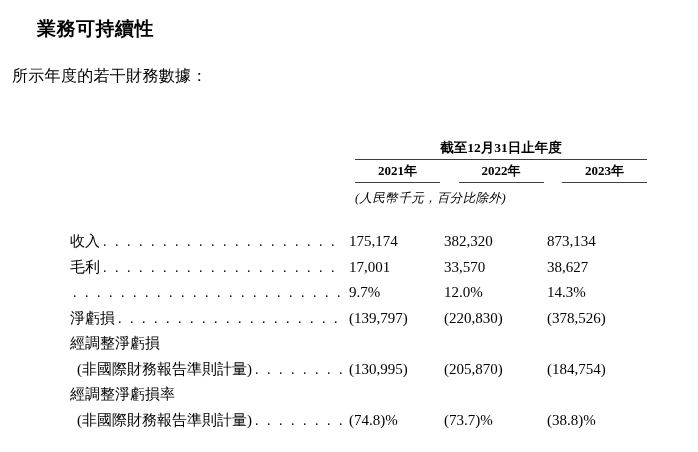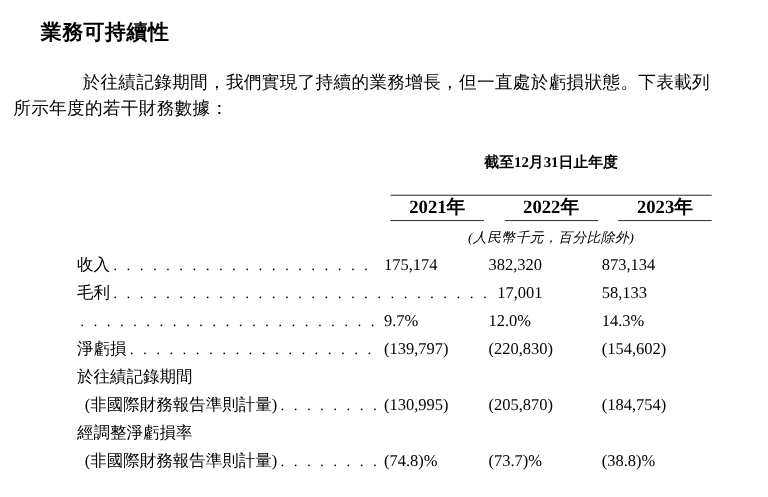--- a/index.html
+++ b/index.html
@@ -14,29 +14,29 @@
   }
   .para{
     position:absolute;left:12px;top:64px;width:648px;
     font-size:16px;line-height:24px;letter-spacing:0.3px;
   }
   .para .line1{text-indent:63px;}
   
   .thead{position:absolute;left:355px;top:139px;width:292px;}
   .period{
     text-align:center;font-weight:bold;font-size:13.5px;line-height:17px;
-    padding-bottom:21px;border-bottom:1px solid #3f3f3f;
+    padding-bottom:3px;border-bottom:1px solid #3f3f3f;
   }
   .years{display:flex;justify-content:space-between;margin-top:3px;}
   .year{
-    width:85px;text-align:center;font-weight:bold;font-size:17px;
+    width:85px;text-align:center;font-weight:bold;font-size:13px;
     line-height:16px;padding-bottom:3px;border-bottom:1px solid #3f3f3f;
   }
   .unit{
-    margin-top:7px;text-align:center;font-style:italic;font-size:12.5px;
+    margin-top:7px;text-align:left;font-style:italic;font-size:12.5px;
     letter-spacing:0.4px;
   }
   
   .rows{position:absolute;left:70px;top:229px;width:577px;font-size:15px;}
   .r{display:flex;align-items:baseline;height:25.5px;line-height:25.5px;}
   .lbl{white-space:nowrap;}
   .indent-wide .lbl{padding-left:22px;}
   .indent-paren .lbl{padding-left:7px;}
   .leader{flex:1;overflow:hidden;white-space:nowrap;margin:0 6px 0 3px;}
   .leader::after{
@@ -48,21 +48,20 @@
   .v1{width:95px;}
   .v2{width:103px;}
   .v3{width:100px;}
 </style>
 </head>
 <body>
 
 <div class="heading">業務可持續性</div>
 
 <div class="para">
-  <div class="line1">於往績記錄期間，我們實現了持續的業務增長，但一直處於虧損狀態。下表載列</div>
   <div class="line2">所示年度的若干財務數據：</div>
 </div>
 
 <div class="thead">
   <div class="period">截至12月31日止年度</div>
   <div class="years">
     <div class="year">2021年</div>
     <div class="year">2022年</div>
     <div class="year">2023年</div>
   </div>
@@ -76,40 +75,41 @@
     <span class="leader"></span>
     <span class="v v1">175,174</span>
     <span class="v v2">382,320</span>
     <span class="v v3">873,134</span>
   </div>
 
   <div class="r">
     <span class="lbl">毛利</span>
     <span class="leader"></span>
     <span class="v v1">17,001</span>
-    <span class="v v3">58,133</span>
+    <span class="v v2">33,570</span>
+    <span class="v v3">38,627</span>
   </div>
 
   <div class="r indent-wide">
     <span class="leader"></span>
     <span class="v v1">9.7%</span>
     <span class="v v2">12.0%</span>
     <span class="v v3">14.3%</span>
   </div>
 
   <div class="r">
     <span class="lbl">淨虧損</span>
     <span class="leader"></span>
     <span class="v v1">(139,797)</span>
     <span class="v v2">(220,830)</span>
-    <span class="v v3">(154,602)</span>
+    <span class="v v3">(378,526)</span>
   </div>
 
   <div class="r label-only">
-    <span class="lbl">於往績記錄期間</span>
+    <span class="lbl">經調整淨虧損</span>
     <span class="leader"></span>
     <span class="v v1"></span>
     <span class="v v2"></span>
     <span class="v v3"></span>
   </div>
 
   <div class="r indent-paren">
     <span class="lbl">(非國際財務報告準則計量)</span>
     <span class="leader"></span>
     <span class="v v1">(130,995)</span>

